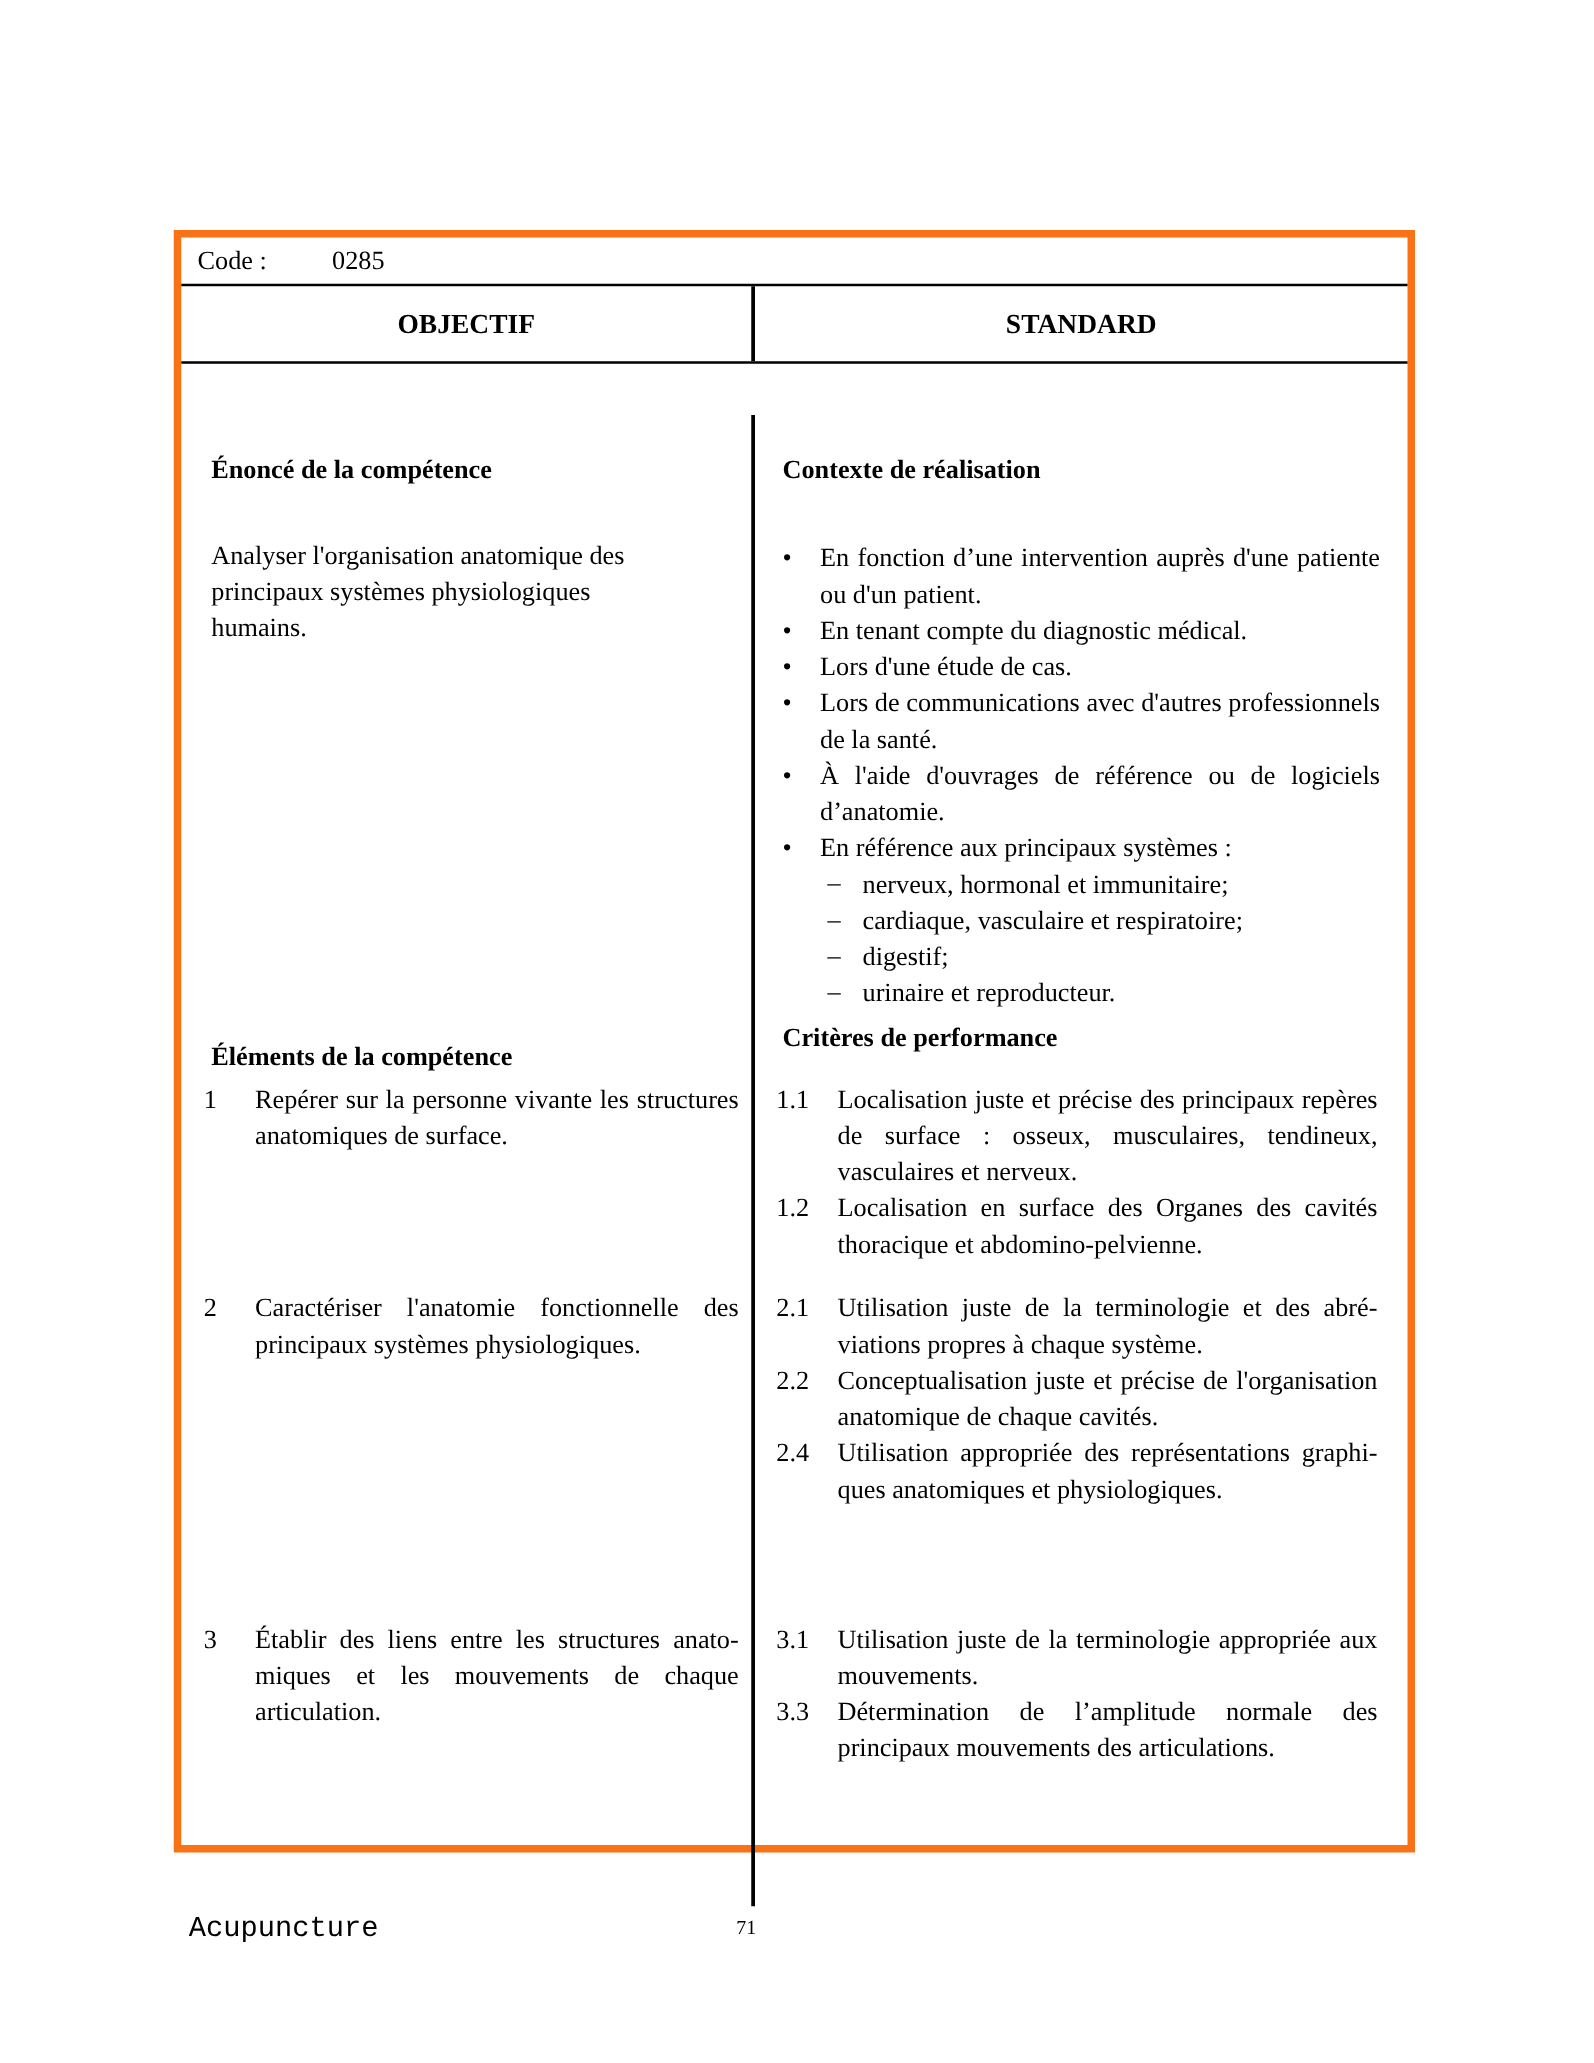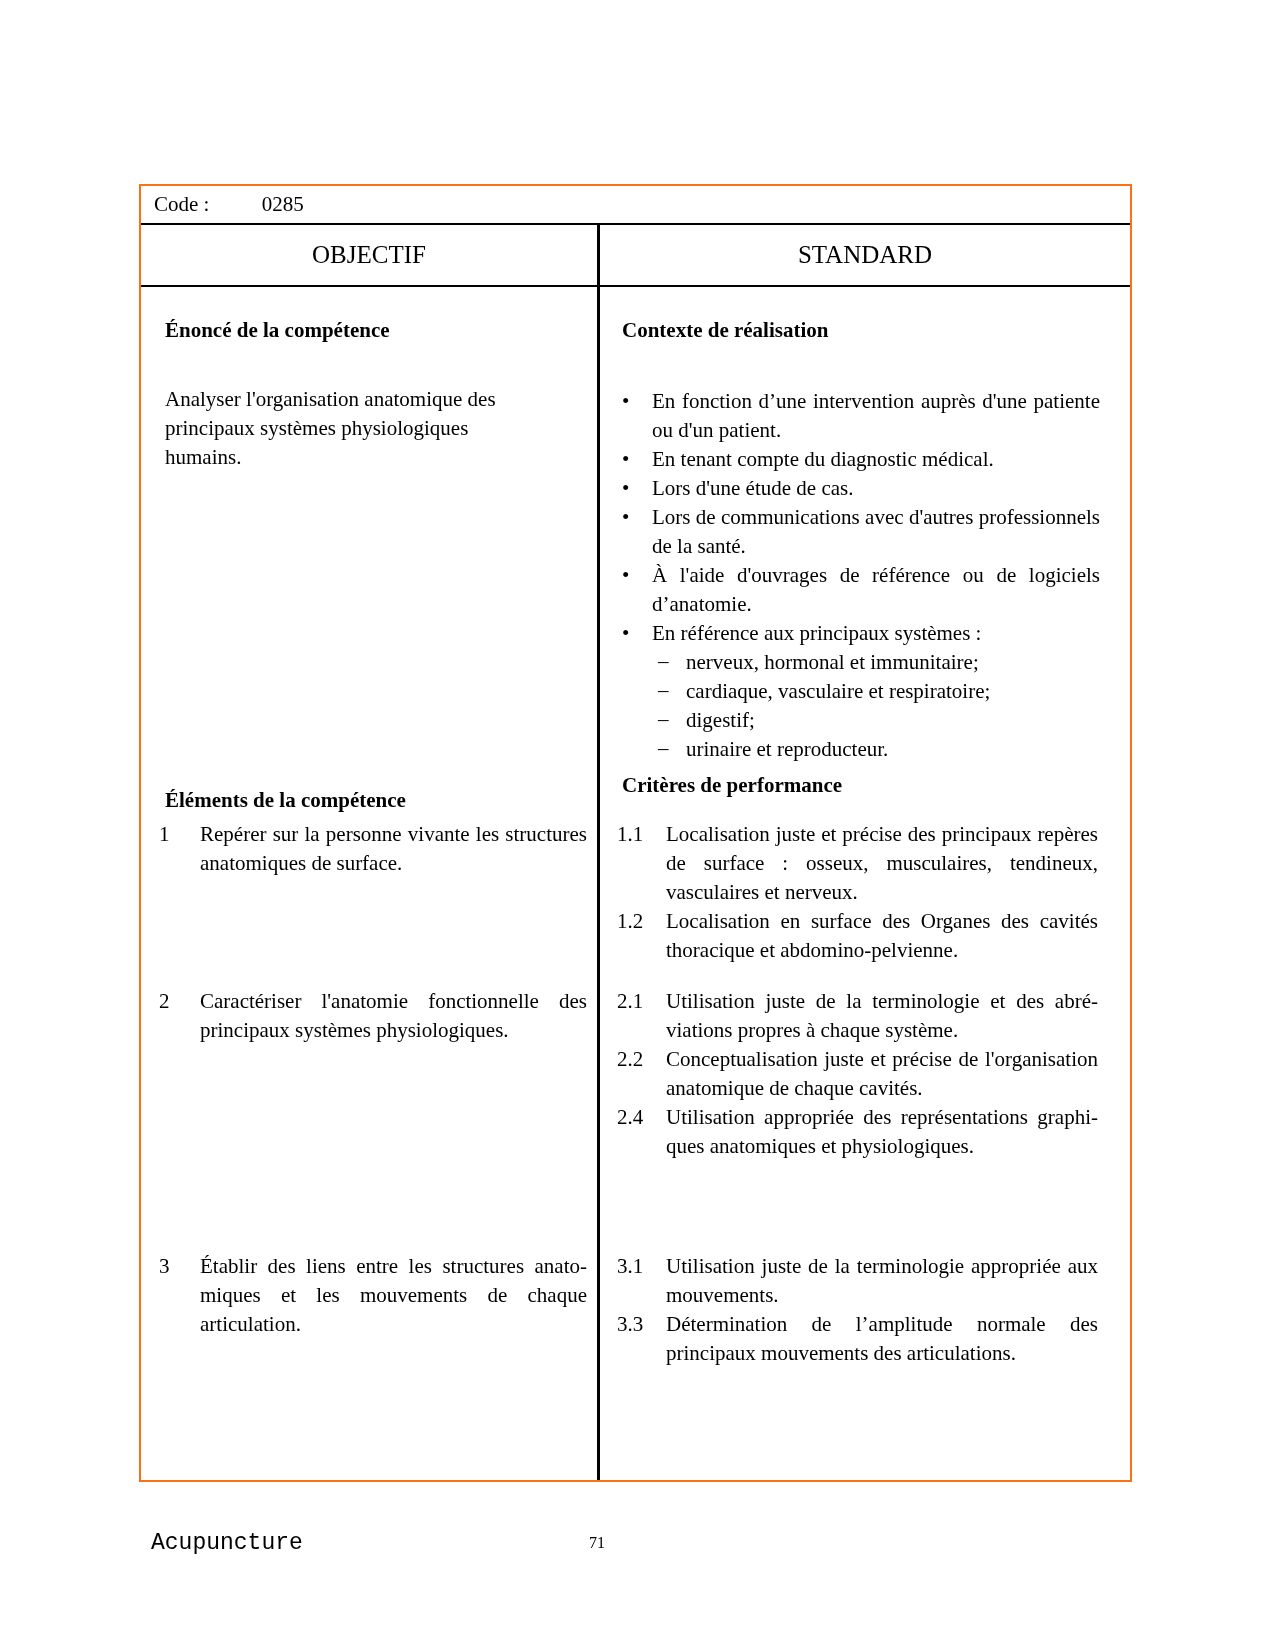--- a/index.html
+++ b/index.html
@@ -10,40 +10,41 @@
     background:#ffffff;
     color:#000000;
     font-family:"Liberation Serif","DejaVu Serif",serif;
     font-size:21px;
     overflow:hidden;
     margin:0 auto;
   }
   .doc-table {
     position:absolute; left:139px; top:184px;
     width:993px; height:1298px;
-    border:2px solid #f97316;
+    border:6px solid #f97316;
   }
   .code-row {
     height:39px;
     border-bottom:2px solid #000;
     padding:6px 0 0 13px;
   }
   .code-row .code-value { margin-left:47px; }
   .header-row {
     height:62px;
     border-bottom:2px solid #000;
     display:flex;
   }
   .hcell {
     display:flex; align-items:center; justify-content:center;
-    font-size:25px;
+    font-size:22px;
+    font-weight:bold;
   }
   .hcell.left { width:459px; border-right:3px solid #000; }
   .hcell.right { flex:1; }
-  .content-row { display:flex; height:1193px; }
+  .content-row { display:flex; height:1193px;margin-top:41px; }
   .cell { position:relative; }
   .cell.left { width:459px; border-right:3px solid #000; }
   .cell.right { flex:1; }
 
   .sec-title { font-weight:bold; line-height:30px; }
   .abs { position:absolute; }
 
   
   .obj-sec1 { top:28px; left:24px; width:414px; }
   .body-par { margin-top:40px; width:362px; line-height:29px; }

